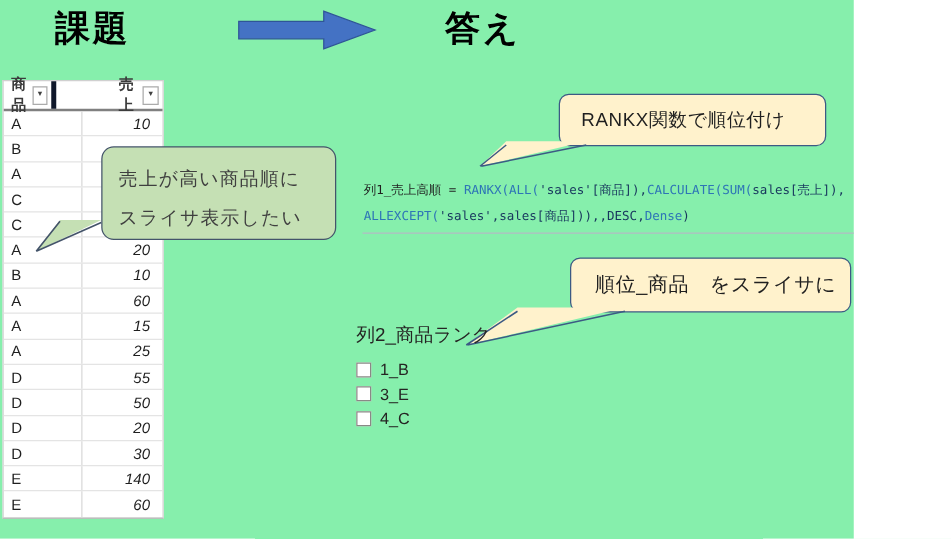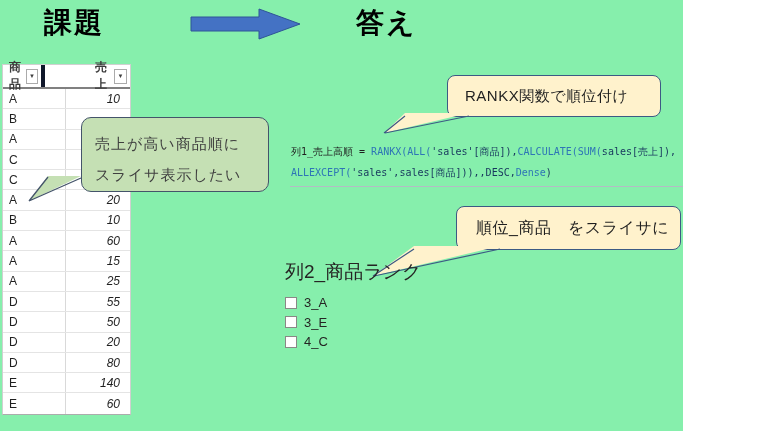--- a/index.html
+++ b/index.html
@@ -34,21 +34,21 @@
   #tails { position:absolute; left:0; top:0; width:761px; height:431px; pointer-events:none; }
 
   
   .formula-line { position:absolute; left:291px; font-family:"DejaVu Sans Mono","Liberation Mono",monospace; font-size:10px; white-space:pre; }
   #formula-line-0 { top:145px; }
   #formula-line-1 { top:166px; }
   #formula-divider { position:absolute; left:290px; top:186px; width:432px; height:1px; background:#B3BCC4; }
 
   
   #slicer { position:absolute; left:285px; top:259px; }
-  #slicer-title { font-size:19px; color:#252423; margin-bottom:8px; }
+  #slicer-title { font-size:15px; color:#252423; margin-bottom:8px; }
   .slicer-item { display:flex; align-items:center; height:19.5px; cursor:pointer; }
   .slicer-checkbox { width:12px; height:12px; border:1px solid #8A8886; background:#fff; margin-right:7px; }
   .slicer-label { font-size:13px; color:#252423; }
 </style>
 </head>
 <body>
 
 <div id="stage">
 
   <div id="title-problem" class="big-title">課題</div>
@@ -118,21 +118,21 @@
         <div class="t-row">
           <div class="t-cell product">D</div>
           <div class="t-cell sales">50</div>
         </div>
         <div class="t-row">
           <div class="t-cell product">D</div>
           <div class="t-cell sales">20</div>
         </div>
         <div class="t-row">
           <div class="t-cell product">D</div>
-          <div class="t-cell sales">80</div>
+          <div class="t-cell sales">30</div>
         </div>
         <div class="t-row">
           <div class="t-cell product">E</div>
           <div class="t-cell sales">140</div>
         </div>
         <div class="t-row">
           <div class="t-cell product">E</div>
           <div class="t-cell sales">60</div>
         </div>
       </div>
@@ -162,21 +162,21 @@
 
   <div id="formula-line-0" class="formula-line"><span style="color: rgb(31, 31, 31);">列1_売上高順 = </span><span style="color: rgb(46, 117, 182);">RANKX(ALL(</span><span style="color: rgb(23, 54, 93);">'sales'[商品]</span><span style="color: rgb(23, 54, 93);">),</span><span style="color: rgb(46, 117, 182);">CALCULATE(SUM(</span><span style="color: rgb(23, 54, 93);">sales[売上]</span><span style="color: rgb(23, 54, 93);">),</span></div>
   <div id="formula-line-1" class="formula-line"><span style="color: rgb(46, 117, 182);">ALLEXCEPT(</span><span style="color: rgb(23, 54, 93);">'sales',sales[商品])),,</span><span style="color: rgb(23, 54, 93);">DESC</span><span style="color: rgb(23, 54, 93);">,</span><span style="color: rgb(46, 117, 182);">Dense</span><span style="color: rgb(23, 54, 93);">)</span></div>
   <div id="formula-divider"></div>
 
   <div id="slicer">
     <div id="slicer-title">列2_商品ランク</div>
     <div id="slicer-items">
         <div class="slicer-item">
           <div class="slicer-checkbox"></div>
-          <span class="slicer-label">3_A</span>
+          <span class="slicer-label">1_B</span>
         </div>
         <div class="slicer-item">
           <div class="slicer-checkbox"></div>
           <span class="slicer-label">3_E</span>
         </div>
         <div class="slicer-item">
           <div class="slicer-checkbox"></div>
           <span class="slicer-label">4_C</span>
         </div>
       </div>

